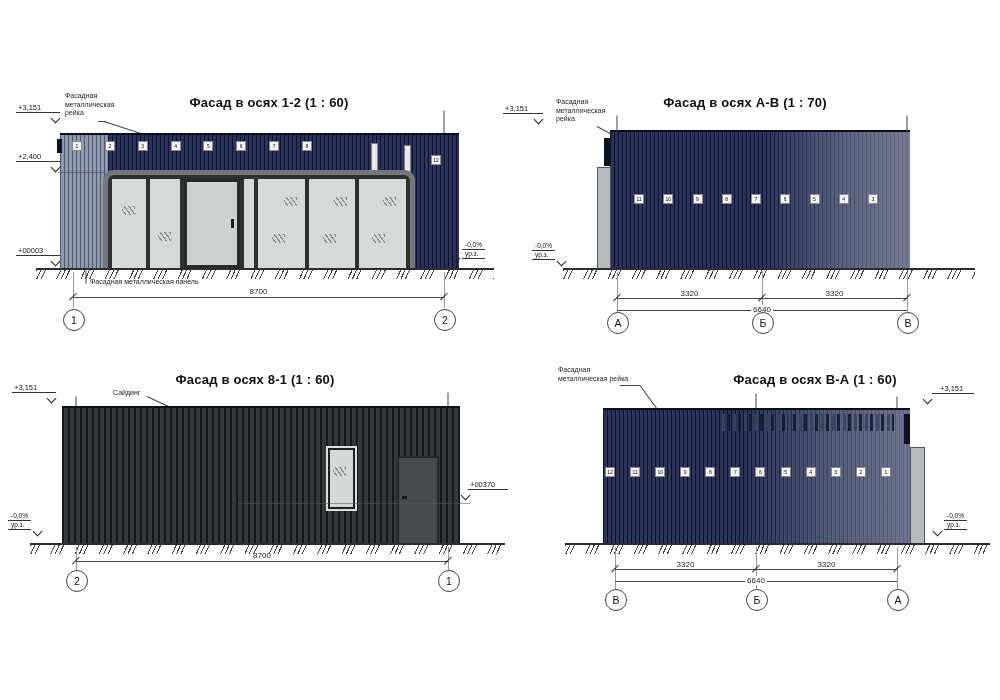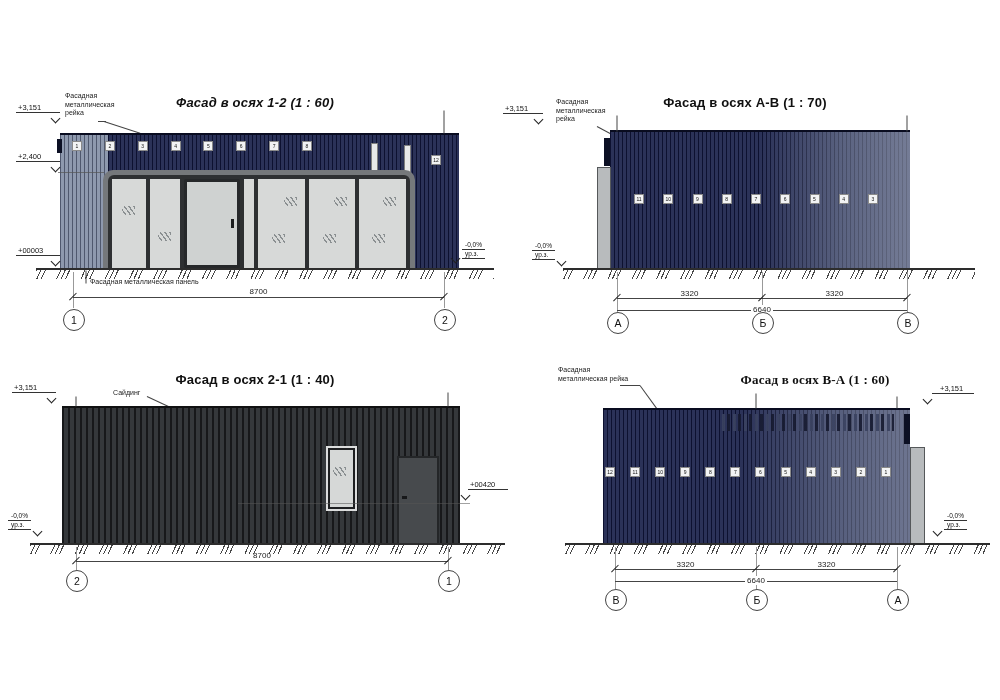--- a/index.html
+++ b/index.html
@@ -52,21 +52,21 @@
        font-size:5px;line-height:8px;text-align:center;overflow:hidden;}
   .vstrip{position:absolute;width:5px;height:26px;background:#e8e9ea;border:0.5px solid #808080;}
   .sign{position:absolute;background:repeating-linear-gradient(90deg,#3a4260 0 3px,rgba(0,0,0,0) 3px 5px,#161a30 5px 8px,rgba(0,0,0,0) 8px 11px);opacity:.9;}
 </style>
 </head>
 <body>
 
 <div id="sheet">
 
   <div>
-    <div class="title" style="left:105px;top:95px;width:300px;font-style:italic;">Фасад в осях 1-2 (1 : 60)</div>
+    <div class="title" style="left:119px;top:95px;width:300px;">Фасад в осях 1-2 (1 : 60)</div>
     <div class="note" style="left:65px;top:92px;width:85px;">Фасадная
 металлическая
 рейка</div>
     <div class="ld" style="left:98px;top:121px;width:8px;"></div>
     <div class="ld" style="left:104px;top:121px;width:38px;transform:rotate(18deg);"></div>
 
     <div class="navy" style="left:60px;top:133px;width:399px;height:135px;">
       <div class="lstrip" style="left:0;top:0;width:48px;height:133px;"></div>
     </div>
     <div class="edgeprof" style="left:57px;top:139px;width:5px;height:14px;"></div>
@@ -197,42 +197,42 @@
     <div class="dimlbl" style="left:617px;top:289px;width:145px;">3320</div>
     <div class="dimlbl" style="left:762px;top:289px;width:145px;">3320</div>
     <div class="dimline" style="left:617px;top:310px;width:290px;"></div>
     <div class="dimlbl" style="left:617px;top:305px;width:290px;"><span>6640</span></div>
     <div class="axc" style="left:607px;top:312px;">А</div>
     <div class="axc" style="left:752px;top:312px;">Б</div>
     <div class="axc" style="left:897px;top:312px;">В</div>
   </div>
 
   <div>
-    <div class="title" style="left:105px;top:372px;width:300px;">Фасад в осях 2-1 (1 : 40)</div>
+    <div class="title" style="left:105px;top:372px;width:300px;">Фасад в осях 8-1 (1 : 60)</div>
     <div class="note" style="left:113px;top:389px;width:60px;">Сайдинг</div>
     <div class="ld" style="left:147px;top:396px;width:26px;transform:rotate(25deg);"></div>
 
     <div class="charcoal" style="left:62px;top:406px;width:398px;height:137px;"></div>
     <div class="ld" style="left:76px;top:396px;width:10px;transform:rotate(90deg);"></div>
     <div class="ld" style="left:448px;top:392px;width:14px;transform:rotate(90deg);"></div>
 
     <div class="win" style="left:328px;top:448px;width:23px;height:57px;">
       <span class="gh" style="top:30%;left:15%;"></span>
     </div>
     <div class="rdoor" style="left:397px;top:456px;width:38px;height:85px;">
       <span class="hnd"></span>
     </div>
     <div class="refline" style="left:238px;top:503px;width:232px;opacity:.55;"></div>
 
     <div class="lvl" style="left:12px;top:383px;width:44px;">
       <span class="t">+3,151</span>
         <span class="v" style="left:36px;top:12px;"></span>
     </div>
     <div class="lvl" style="left:468px;top:480px;width:40px;">
-      <span class="t">+00420</span>
+      <span class="t">+00370</span>
         <span class="v" style="left:-6px;top:12px;"></span>
     </div>
     <div class="glvl" style="left:8px;top:512px;">
       <div class="glt">-0,0%</div>
       <div class="glt">ур.з.</div>
       <span class="v" style="left:26px;top:16px;"></span>
     </div>
 
     <div class="ground" style="left:30px;top:543px;width:475px;"></div>
     <div class="ghatch" style="left:30px;top:545px;width:475px;"></div>
@@ -241,21 +241,21 @@
     <div class="ext" style="left:448px;top:547px;height:23px;"></div>
     <div class="dimline" style="left:76px;top:561px;width:372px;"></div>
     <span class="tick" style="left:71px;top:560px;"></span>
     <span class="tick" style="left:443px;top:560px;"></span>
     <div class="dimlbl" style="left:76px;top:551px;width:372px;">8700</div>
     <div class="axc" style="left:66px;top:570px;">2</div>
     <div class="axc" style="left:438px;top:570px;">1</div>
   </div>
 
   <div>
-    <div class="title" style="left:660px;top:372px;width:310px;font-family:Liberation Serif, serif;">Фасад в осях В-А (1 : 60)</div>
+    <div class="title" style="left:660px;top:372px;width:310px;">Фасад в осях В-А (1 : 60)</div>
     <div class="note" style="left:558px;top:366px;width:95px;">Фасадная
 металлическая рейка</div>
     <div class="ld" style="left:620px;top:385px;width:20px;"></div>
     <div class="ld" style="left:640px;top:385px;width:32px;transform:rotate(54deg);"></div>
 
     <div class="navy" style="left:603px;top:408px;width:307px;height:135px;">
       <div class="shade" style="background:linear-gradient(90deg,rgba(180,190,205,0) 45%,rgba(180,190,205,.3) 75%,rgba(190,198,212,.45) 100%);"></div>
     </div>
     <div class="sign" style="left:722px;top:414px;width:172px;height:17px;"></div>
     <div class="edgeprof" style="left:904px;top:414px;width:6px;height:30px;"></div>

